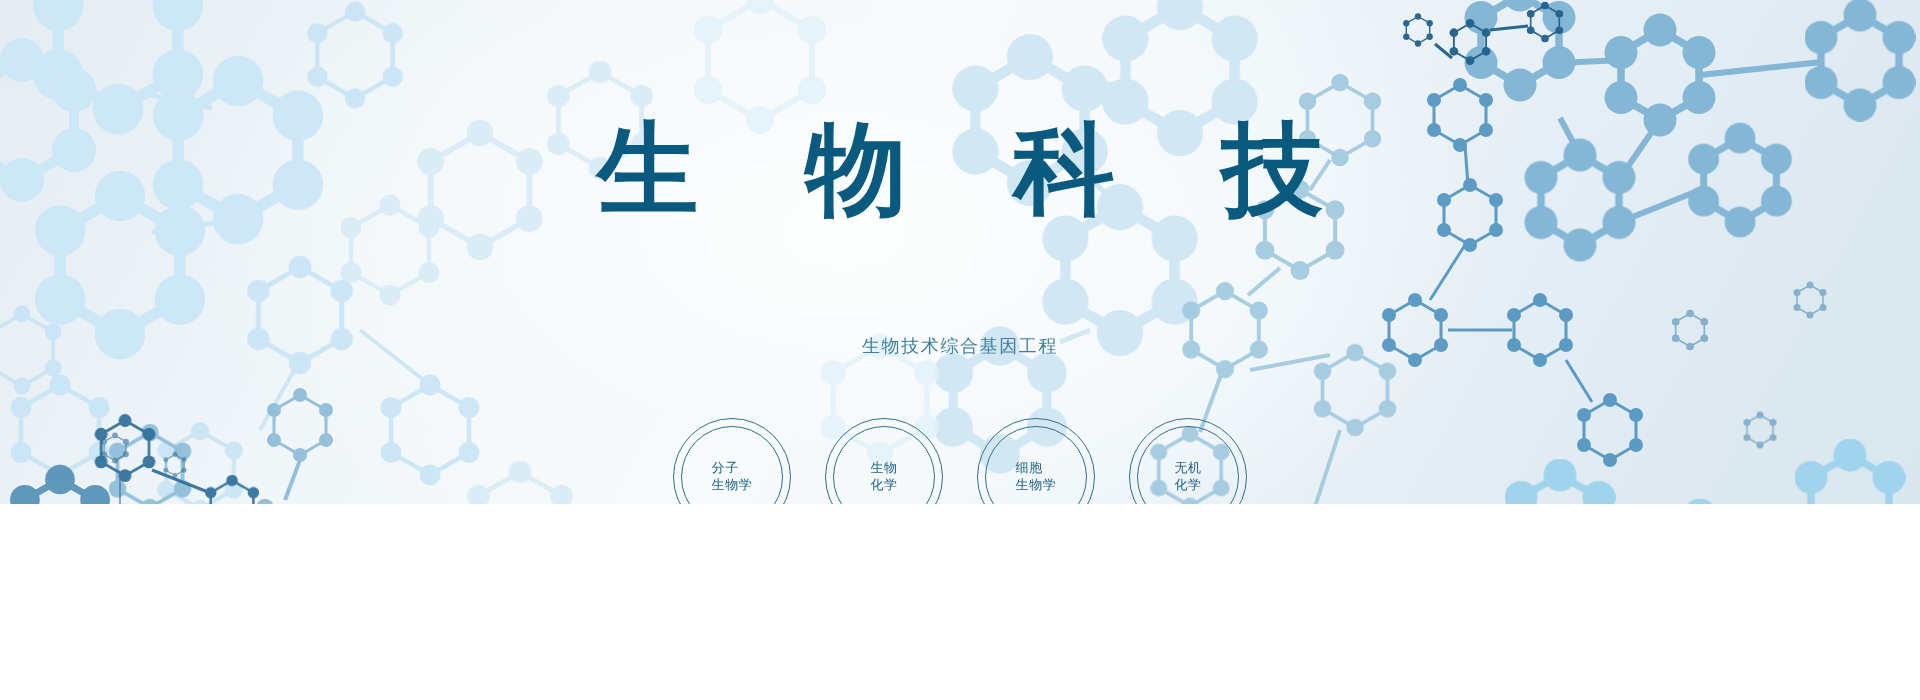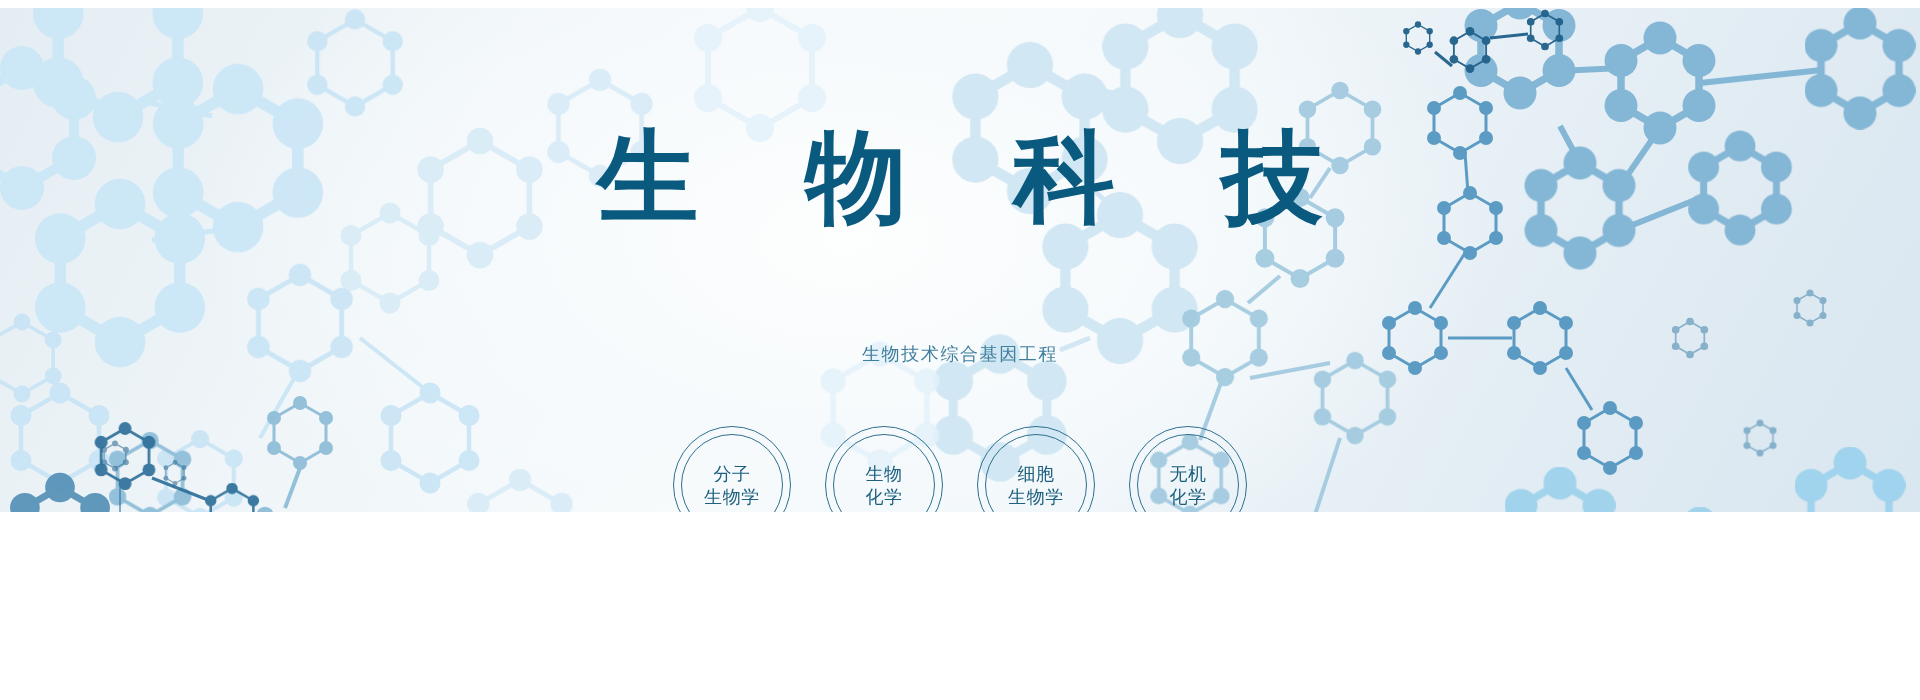--- a/index.html
+++ b/index.html
@@ -5,21 +5,20 @@
   html,body{margin:0;padding:0;}
   body{
     width:1920px;height:700px;overflow:hidden;
     font-family:"Liberation Sans","DejaVu Sans",sans-serif;
   }
   #banner{
     position:relative;width:1920px;height:504px;overflow:hidden;
     background:
       radial-gradient(ellipse 900px 520px at 44% 46%, #fdfefe 0%, #f6fafc 38%, rgba(237,245,249,0) 72%),
       linear-gradient(118deg, #e4edf3 0%, #eff5f8 22%, #f7fbfc 44%, #eaf2f7 66%, #dfeaf2 86%, #d9e7f0 100%);
-    margin-top: 8px;
   }
   #bg-molecules{position:absolute;inset:0;width:1920px;height:700px;}
   #content{
     position:absolute;inset:0;display:flex;flex-direction:column;
     align-items:center;justify-content:flex-start;
   }
   #title{
     margin-top:118px;
     font-size:101px;line-height:1.02;font-weight:bold;
     color:#0a5a7f;letter-spacing:36px;text-indent:36px;
@@ -40,22 +39,22 @@
     position:relative;width:118px;height:118px;border-radius:50%;
     border:1.6px solid #2e6f8e;
     display:flex;align-items:center;justify-content:center;
     box-sizing:border-box;
   }
   .circle-badge::before{
     content:"";position:absolute;left:7px;top:7px;right:7px;bottom:7px;
     border-radius:50%;border:1.4px solid #2e6f8e;
   }
   .circle-label{
-    position:relative;z-index:2;text-align:center;
-    font-size:18px;line-height:1.28;color:#1d607f;letter-spacing:.6px;
+    position:relative;z-index:2;text-align:left;
+    font-size:13px;line-height:1.28;color:#1d607f;letter-spacing:.6px;
     font-family:"DejaVu Sans","Liberation Sans",sans-serif;
     white-space:pre-line;
   }
 </style>
 </head>
 <body>
 
 <div id="banner">
 
   <svg id="bg-molecules" viewBox="0 0 1920 700" preserveAspectRatio="none" xmlns="http://www.w3.org/2000/svg">

